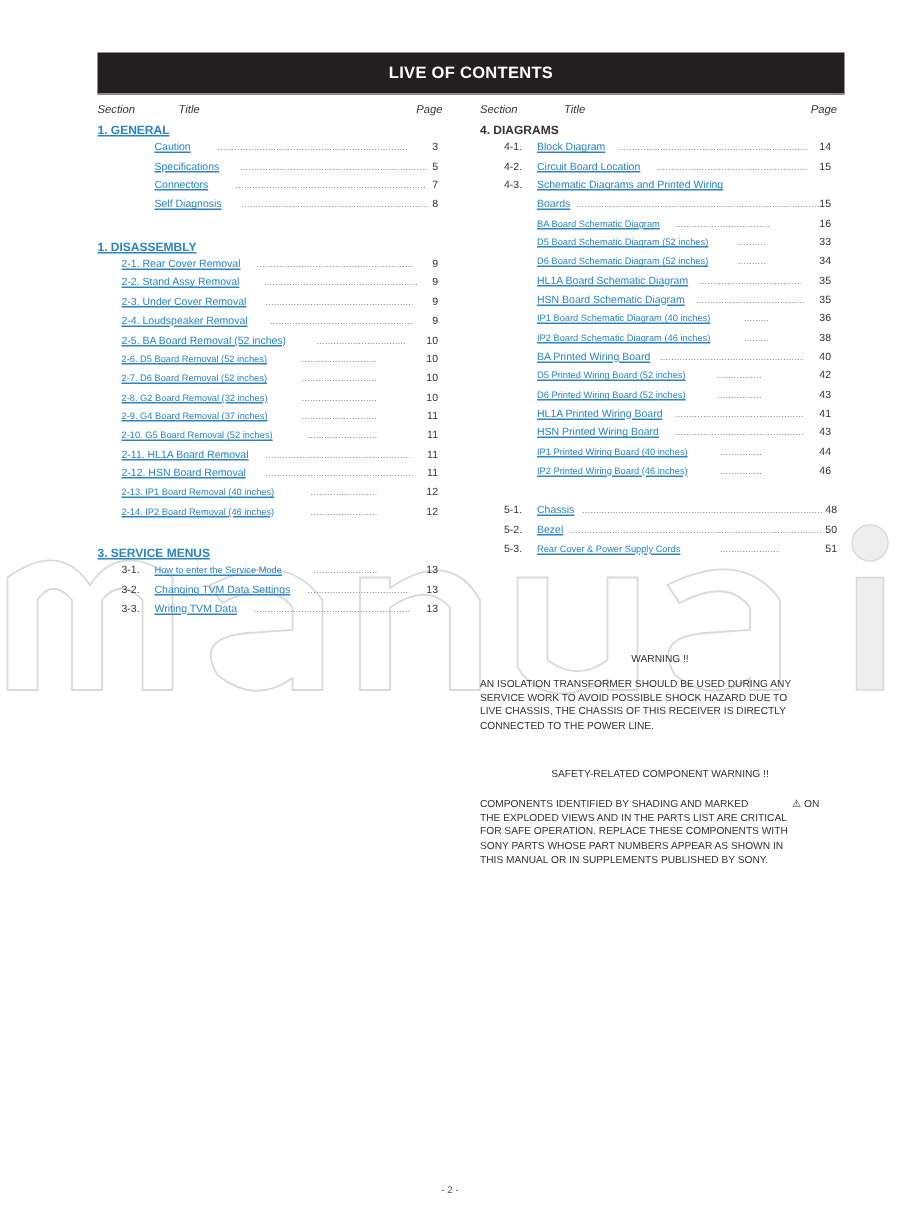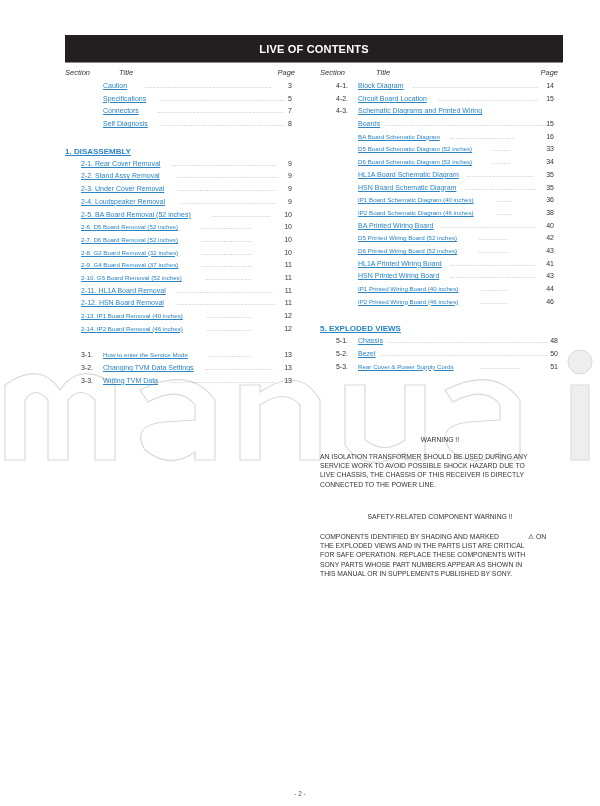--- a/index.html
+++ b/index.html
@@ -75,20 +75,21 @@
   <span>LIVE OF CONTENTS</span>
 </div>
 
 <div class="col col-left">
   <div class="colhead">
     <span class="c-sec">Section</span>
     <span class="c-title">Title</span>
     <span class="c-page">Page</span>
   </div>
 
+  <div class="section-head">1. GENERAL</div>
   <div class="row">
       <span class="lnk" style="left:38px">Caution</span>
       <span class="dots" style="left:80px;width:140px">....................................................................</span>
       <span class="pg" style="right:3px">3</span>
     </div>
   <div class="row">
       <span class="lnk" style="left:38px">Specifications</span>
       <span class="dots" style="left:95px;width:125px">....................................................................</span>
       <span class="pg" style="right:3px">5</span>
     </div>
@@ -170,20 +171,21 @@
       <span class="dots" style="left:142px;width:44px">..................................................</span>
       <span class="pg" style="right:3px">12</span>
     </div>
   <div class="row">
       <span class="lnk small" style="left:16px">2-14. IP2 Board Removal (46 inches)</span>
       <span class="dots" style="left:142px;width:44px">..................................................</span>
       <span class="pg" style="right:3px">12</span>
     </div>
 
   <div class="gap"></div>
+  <div class="section-head">3. SERVICE MENUS</div>
   <div class="row">
       <span class="num" style="left:16px">3-1.</span>
       <span class="lnk small" style="left:38px">How to enter the Service Mode</span>
       <span class="dots" style="left:144px;width:42px">..........................................</span>
       <span class="pg" style="right:3px">13</span>
     </div>
   <div class="row">
       <span class="num" style="left:16px">3-2.</span>
       <span class="lnk" style="left:38px">Changing TVM Data Settings</span>
       <span class="dots" style="left:140px;width:68px">..........................................................</span>
@@ -197,20 +199,21 @@
     </div>
 </div>
 
 <div class="col col-right">
   <div class="colhead">
     <span class="c-sec" style="left:0">Section</span>
     <span class="c-title" style="left:56px">Title</span>
     <span class="c-page" style="right:2px">Page</span>
   </div>
 
+  <div class="section-head plain">4. DIAGRAMS</div>
   <div class="row">
       <span class="num" style="left:16px">4-1.</span>
       <span class="lnk" style="left:38px">Block Diagram</span>
       <span class="dots" style="left:92px;width:126px">........................................................................</span>
       <span class="pg" style="right:6px">14</span>
     </div>
   <div class="row">
       <span class="num" style="left:16px">4-2.</span>
       <span class="lnk" style="left:38px">Circuit Board Location</span>
       <span class="dots" style="left:118px;width:100px">........................................................................</span>
@@ -291,21 +294,20 @@
       <span class="dots" style="left:160px;width:28px">....................</span>
       <span class="pg" style="right:6px">44</span>
     </div>
   <div class="row">
       <span class="lnk small" style="left:38px">IP2 Printed Wiring Board (46 inches)</span>
       <span class="dots" style="left:160px;width:28px">....................</span>
       <span class="pg" style="right:6px">46</span>
     </div>
 
   <div class="gap"></div>
-  <div class="section-head">5. EXPLODED VIEWS</div>
   <div class="row">
       <span class="num" style="left:16px">5-1.</span>
       <span class="lnk" style="left:38px">Chassis</span>
       <span class="dots" style="left:68px;width:160px">..............................................................................................</span>
       <span class="pg" style="right:2px">48</span>
     </div>
   <div class="row">
       <span class="num" style="left:16px">5-2.</span>
       <span class="lnk" style="left:38px">Bezel</span>
       <span class="dots" style="left:60px;width:168px">..................................................................................................</span>

